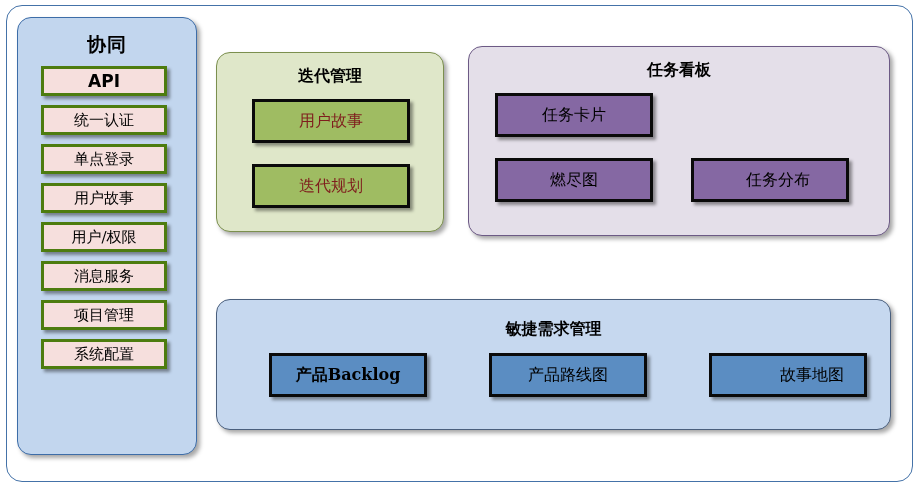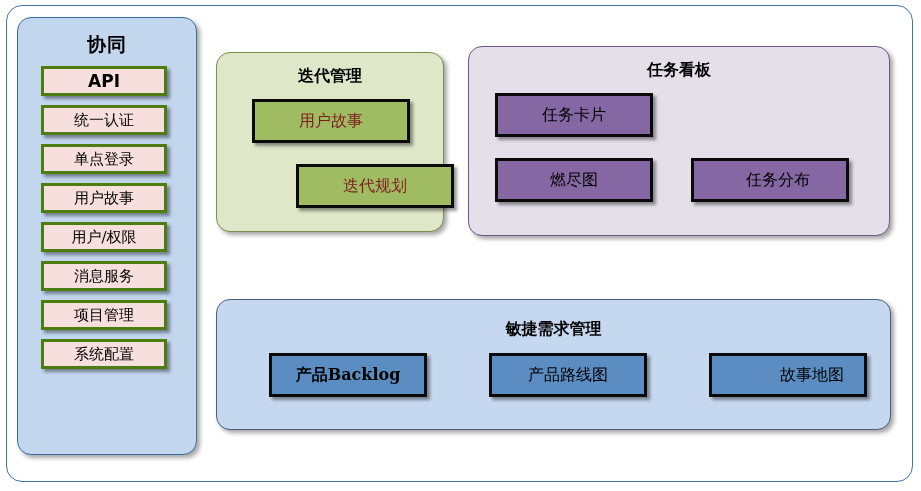--- a/index.html
+++ b/index.html
@@ -114,21 +114,21 @@
     box-shadow: 3px 3px 3px rgba(0,0,0,0.4);
     display: flex;
     align-items: center;
     justify-content: center;
     font-size: 16px;
     color: #7f1d1d;
     font-family: "DejaVu Serif", "Liberation Serif", serif;
     white-space: nowrap;
   }
   .iter-box.b0 { top: 46px; }
-  .iter-box.b1 { top: 111px; margin-left: 44px; }
+  .iter-box.b1 { top: 111px; }
 
   
   .taskboard {
     left: 468px;
     top: 46px;
     width: 422px;
     height: 190px;
     background: #e4dfe9;
     border: 1.6px solid #6c5a85;
   }

